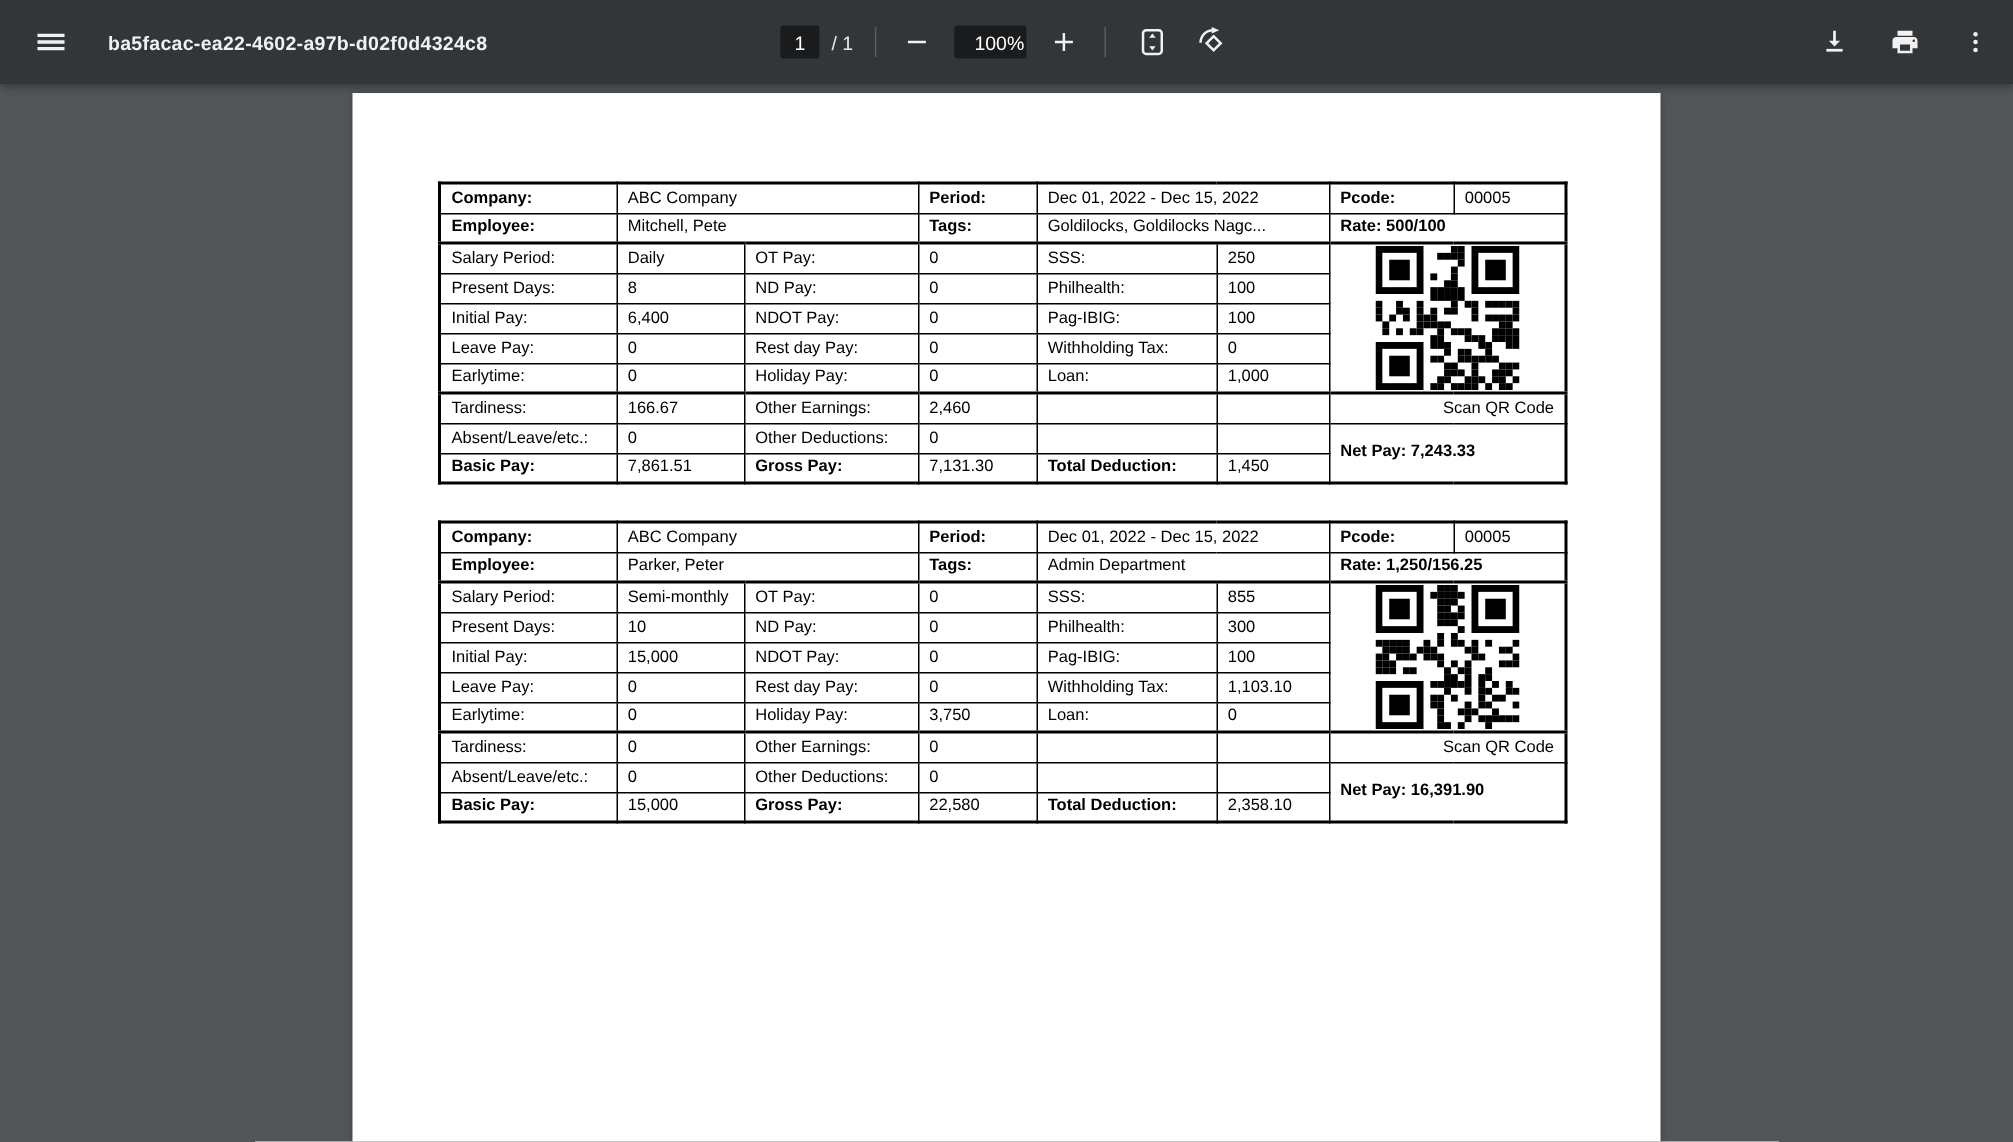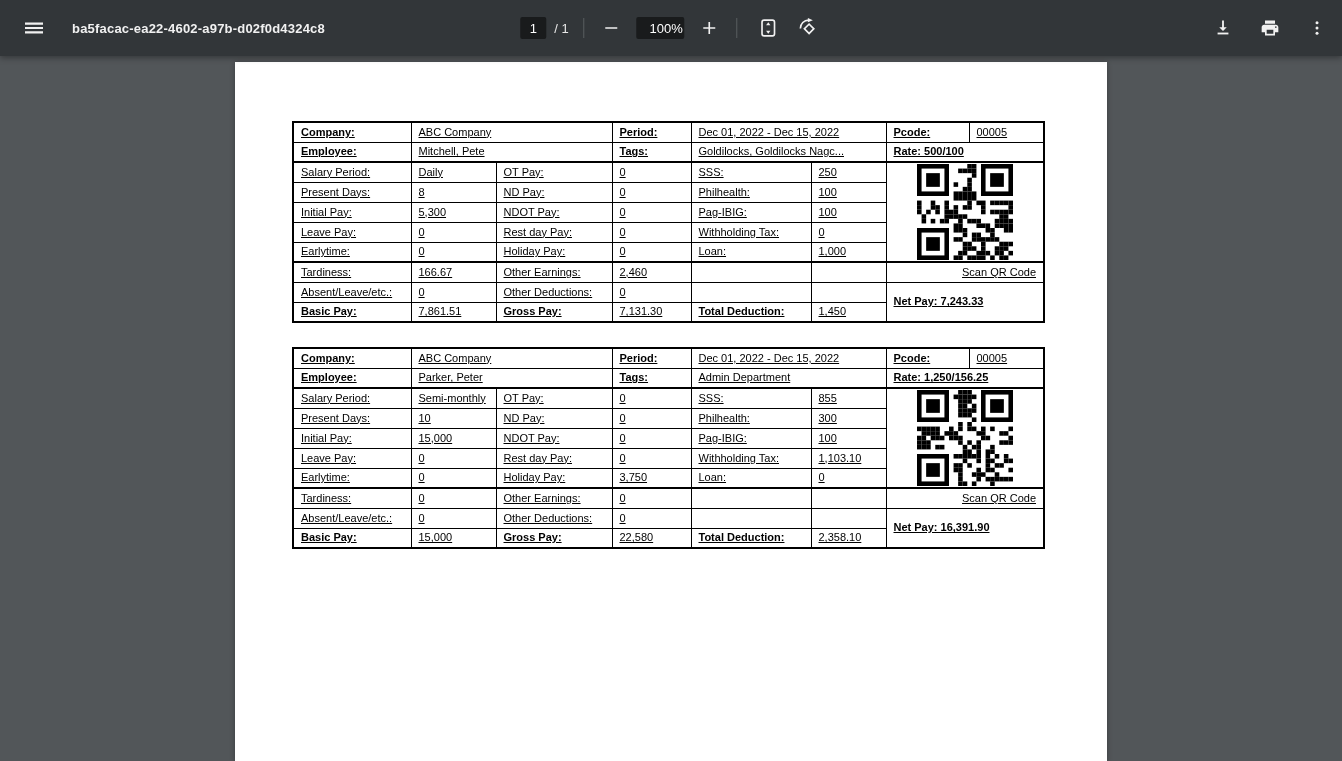--- a/index.html
+++ b/index.html
@@ -33,21 +33,21 @@
     min-width:48px; height:22px; background:#191b1c; border-radius:2px; color:#fff;
     font-size:13px; display:flex; align-items:center; justify-content:center; margin:0 12px;padding-left:11px;
   }
   .m-l14 { margin-left:14px; } .m-l18 { margin-left:18px; }
   .tb-right { margin-left:auto; display:flex; align-items:center; gap:21px; padding-right:12px; }
   
   .pdf-page {
     position:absolute; left:235px; top:62px; width:872px; height:699px;
     background:#ffffff; box-shadow:0 1px 5px rgba(0,0,0,.3);
   }
-  table.ps { border-collapse:collapse; table-layout:fixed; border:2px solid #000; position:absolute; left:57px; background:#fff;text-decoration:underline; }
+  table.ps { border-collapse:collapse; table-layout:fixed; border:2px solid #000; position:absolute; left:57px; background:#fff; }
   table.ps td {
     border:1px solid #000; height:20px; padding:1px 7px;
     font-size:11px; line-height:13px; color:#000; white-space:nowrap; overflow:hidden; vertical-align:middle;
   }
   tr.thick td { border-top-width:2px; }
   .b { font-weight:700; }
   .qr-cell { text-align:center; vertical-align:middle; padding:2px 4px; }
   .qr-cell svg { display:inline-block; vertical-align:middle; }
   .qr-caption { text-align:right; }
   .netpay { text-align:left; font-weight:700; }
@@ -304,21 +304,21 @@
     <tr>
       <td>Present Days:</td>
       <td>8</td>
       <td>ND Pay:</td>
       <td>0</td>
       <td>Philhealth:</td>
       <td>100</td>
     </tr>
     <tr>
       <td>Initial Pay:</td>
-      <td>5,300</td>
+      <td>6,400</td>
       <td>NDOT Pay:</td>
       <td>0</td>
       <td>Pag-IBIG:</td>
       <td>100</td>
     </tr>
     <tr>
       <td>Leave Pay:</td>
       <td>0</td>
       <td>Rest day Pay:</td>
       <td>0</td>

